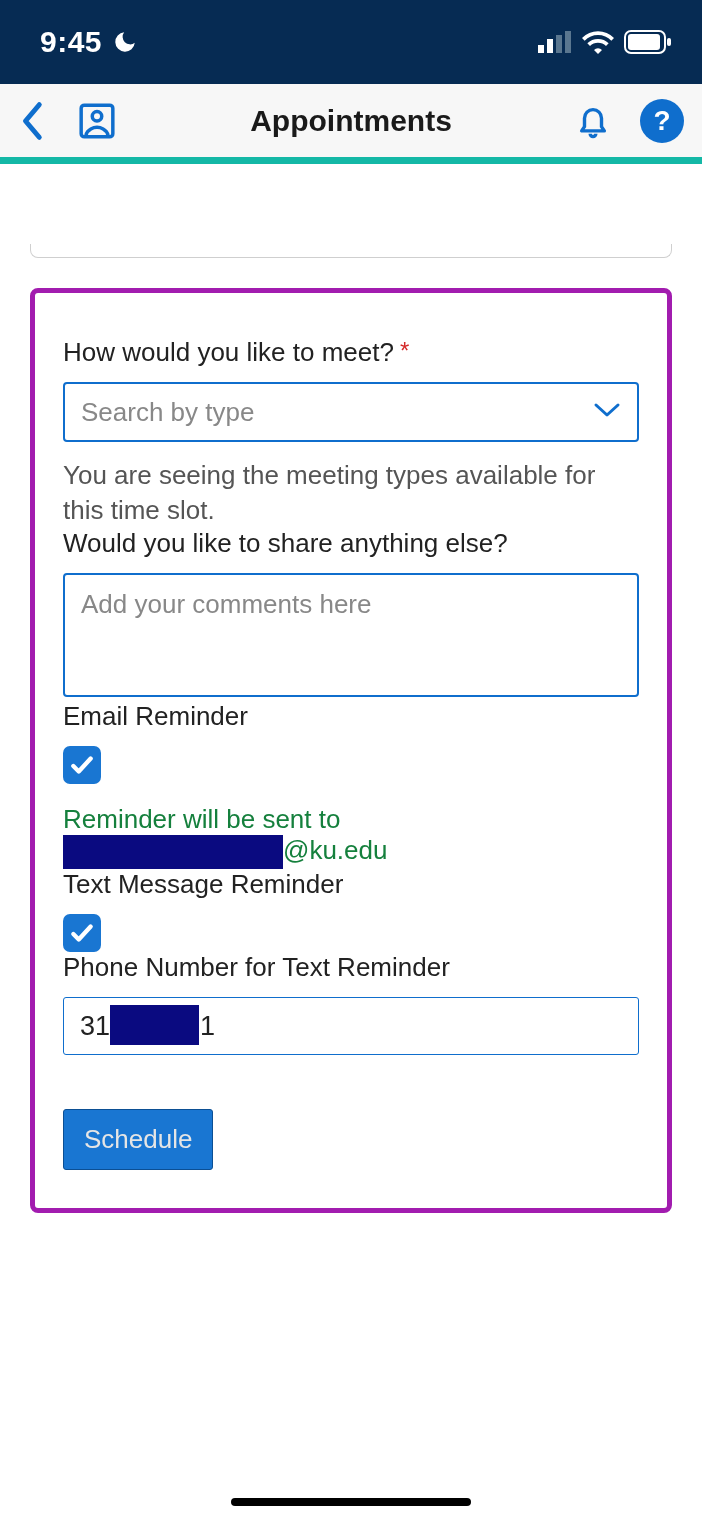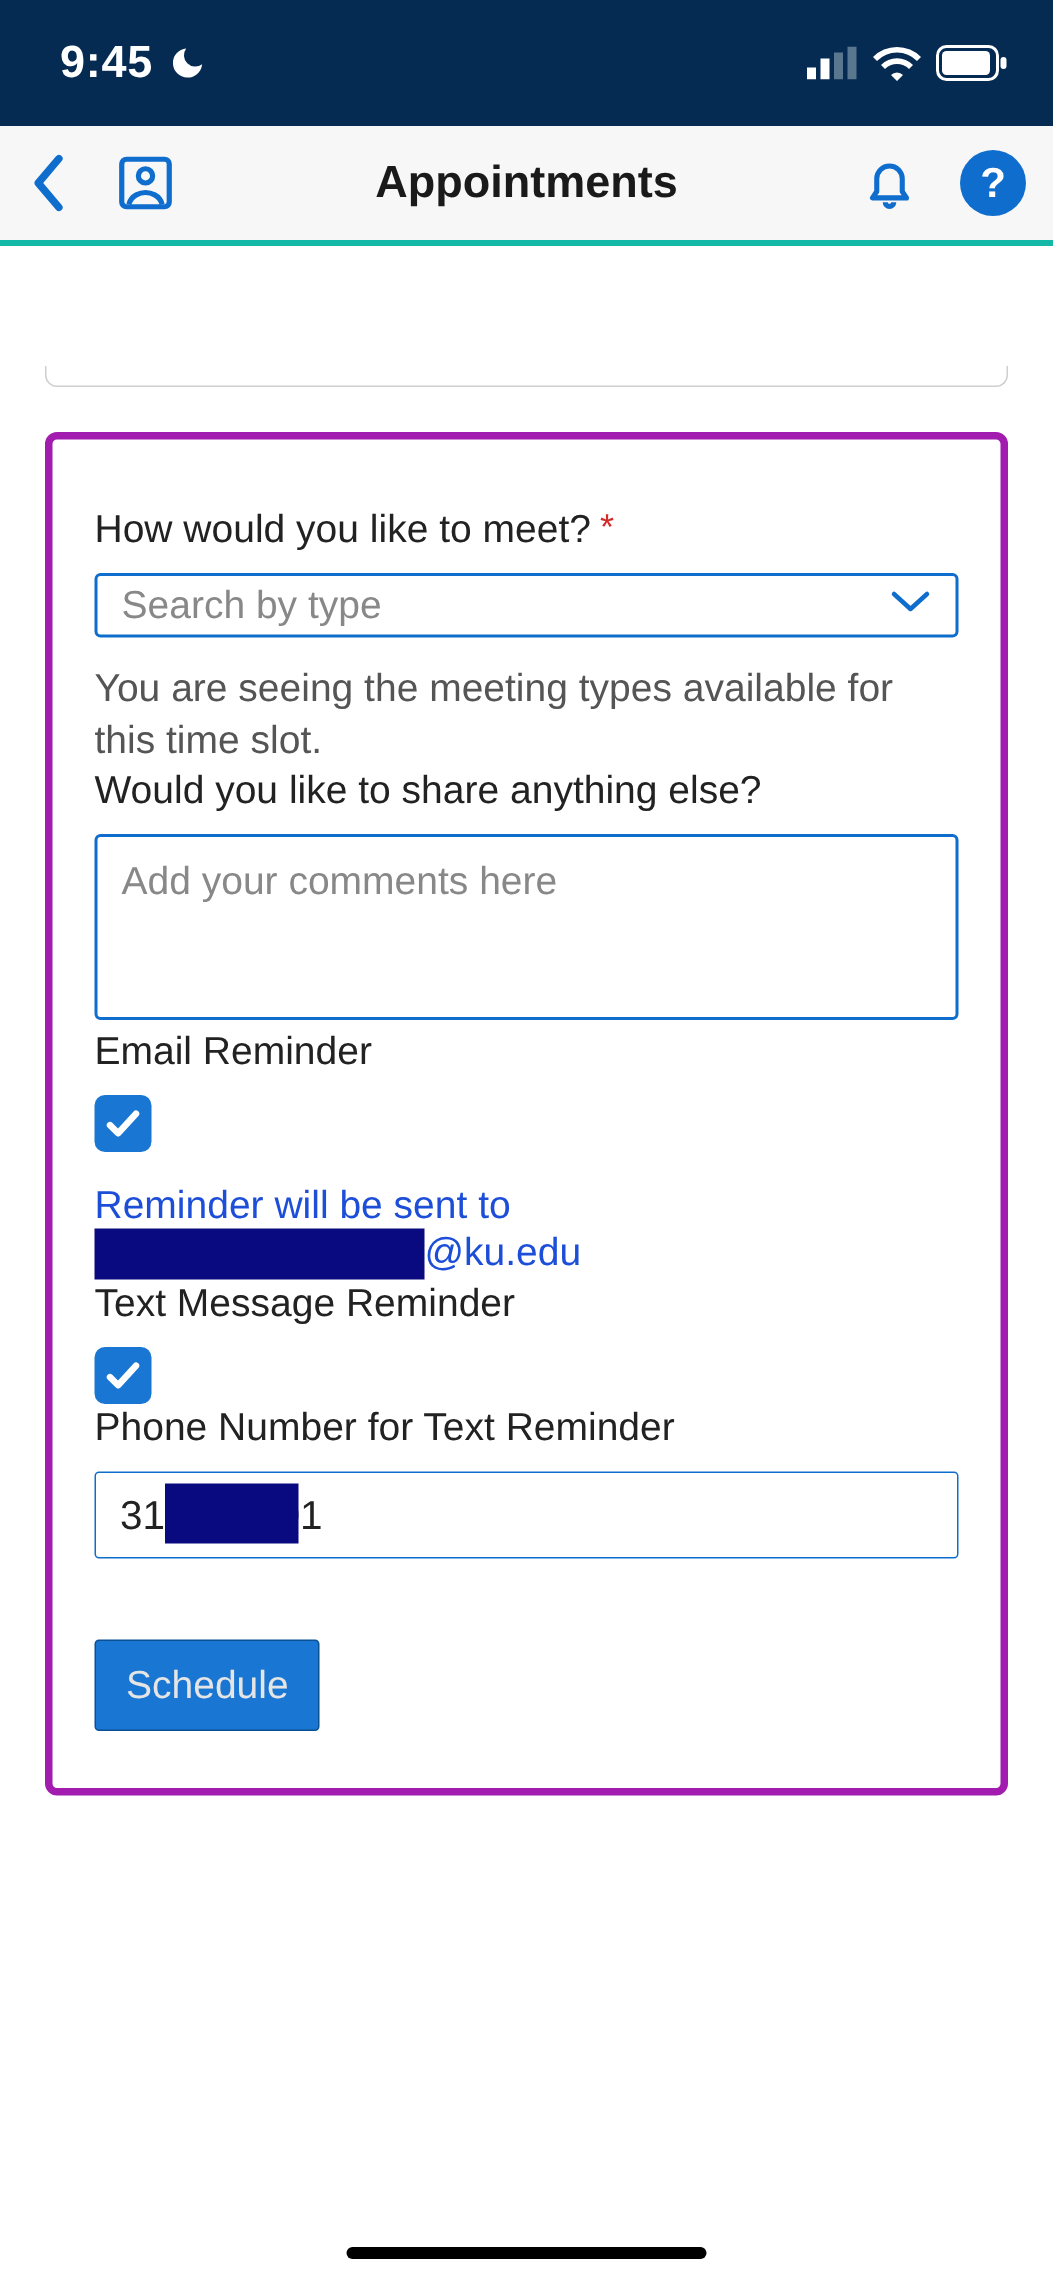--- a/index.html
+++ b/index.html
@@ -9,21 +9,21 @@
     height: 84px; background: #062b53; color: #fff; display: flex;
     align-items: center; justify-content: space-between; padding: 0 30px 0 40px;
   }
   .sb-left { display: flex; align-items: center; gap: 10px; }
   .sb-time { font-size: 30px; font-weight: 700; letter-spacing: 0.5px; }
   .sb-moon { width: 26px; height: 26px; }
   .sb-right { display: flex; align-items: center; gap: 10px; }
   .sb-icon { display: inline-flex; }
   
   .appheader {
-    height: 80px; background: #f7f7f7; border-bottom: 4px solid #14b8a6;
+    height: 80px; background: #f7f7f7; border-bottom: 7px solid #14b8a6;
     display: flex; align-items: center; position: relative; padding: 12px 18px;
   }
   .appheader-title {
     position: absolute; left: 0; right: 0; text-align: center;
     font-size: 30px; font-weight: 700; color: #1a1a1a; pointer-events: none;
   }
   .hdr-left, .hdr-right { display: flex; align-items: center; gap: 30px; z-index: 1; }
   .hdr-right { margin-left: auto; }
   .icon-btn { display: inline-flex; align-items: center; justify-content: center; cursor: pointer; }
   .help-circle {
@@ -37,39 +37,39 @@
     height: 14px; border: 1px solid #cfcfcf; border-top: none;
     border-radius: 0 0 8px 8px; margin-top: 80px;
   }
   .card {
     border: 5px solid #a21caf; border-radius: 8px; margin-top: 30px;
     padding: 44px 28px 38px;
   }
   .label { font-size: 26px; color: #222; margin-bottom: 14px; }
   .req { color: #d42a2a; margin-left: 6px; font-size: 24px; position: relative; top: -2px; }
   .select {
-    border: 2px solid #0f6ecd; border-radius: 4px; height: 43px;
+    border: 2px solid #0f6ecd; border-radius: 4px; height: 60px;
     display: flex; align-items: center; padding: 0 16px; cursor: pointer;
     justify-content: space-between;
   }
   .select-text { font-size: 26px; color: #888; }
   .helptext { font-size: 26px; color: #555; margin-top: 16px; line-height: 1.35; }
   .section { }
   .textarea {
     border: 2px solid #0f6ecd; border-radius: 4px; width: 100%;
     height: 124px; padding: 14px 16px; font-size: 26px; color: #be185d;
     resize: none; font-family: inherit;
   }
   .textarea::placeholder { color: #888; }
   .checkbox {
     width: 38px; height: 38px; background: #1976d2; border-radius: 7px;
     display: flex; align-items: center; justify-content: center; margin-top: 6px;
     cursor: pointer;
   }
-  .reminder-sent { font-size: 26px; color: #1d4ed8; margin-top: 20px; }
+  .reminder-sent { font-size: 26px; color: #15803d; margin-top: 20px; }
   .redact-inline {
     display: inline-block; background: #0a0a80; height: 34px;
     vertical-align: middle; border-radius: 0;
   }
   .textinput-wrap { position: relative; }
   .textinput {
     border: 1.5px solid #0f6ecd; border-radius: 3px; width: 100%;
     height: 58px; padding: 0 16px; font-size: 27px; color: #222;
     font-family: inherit;
   }

